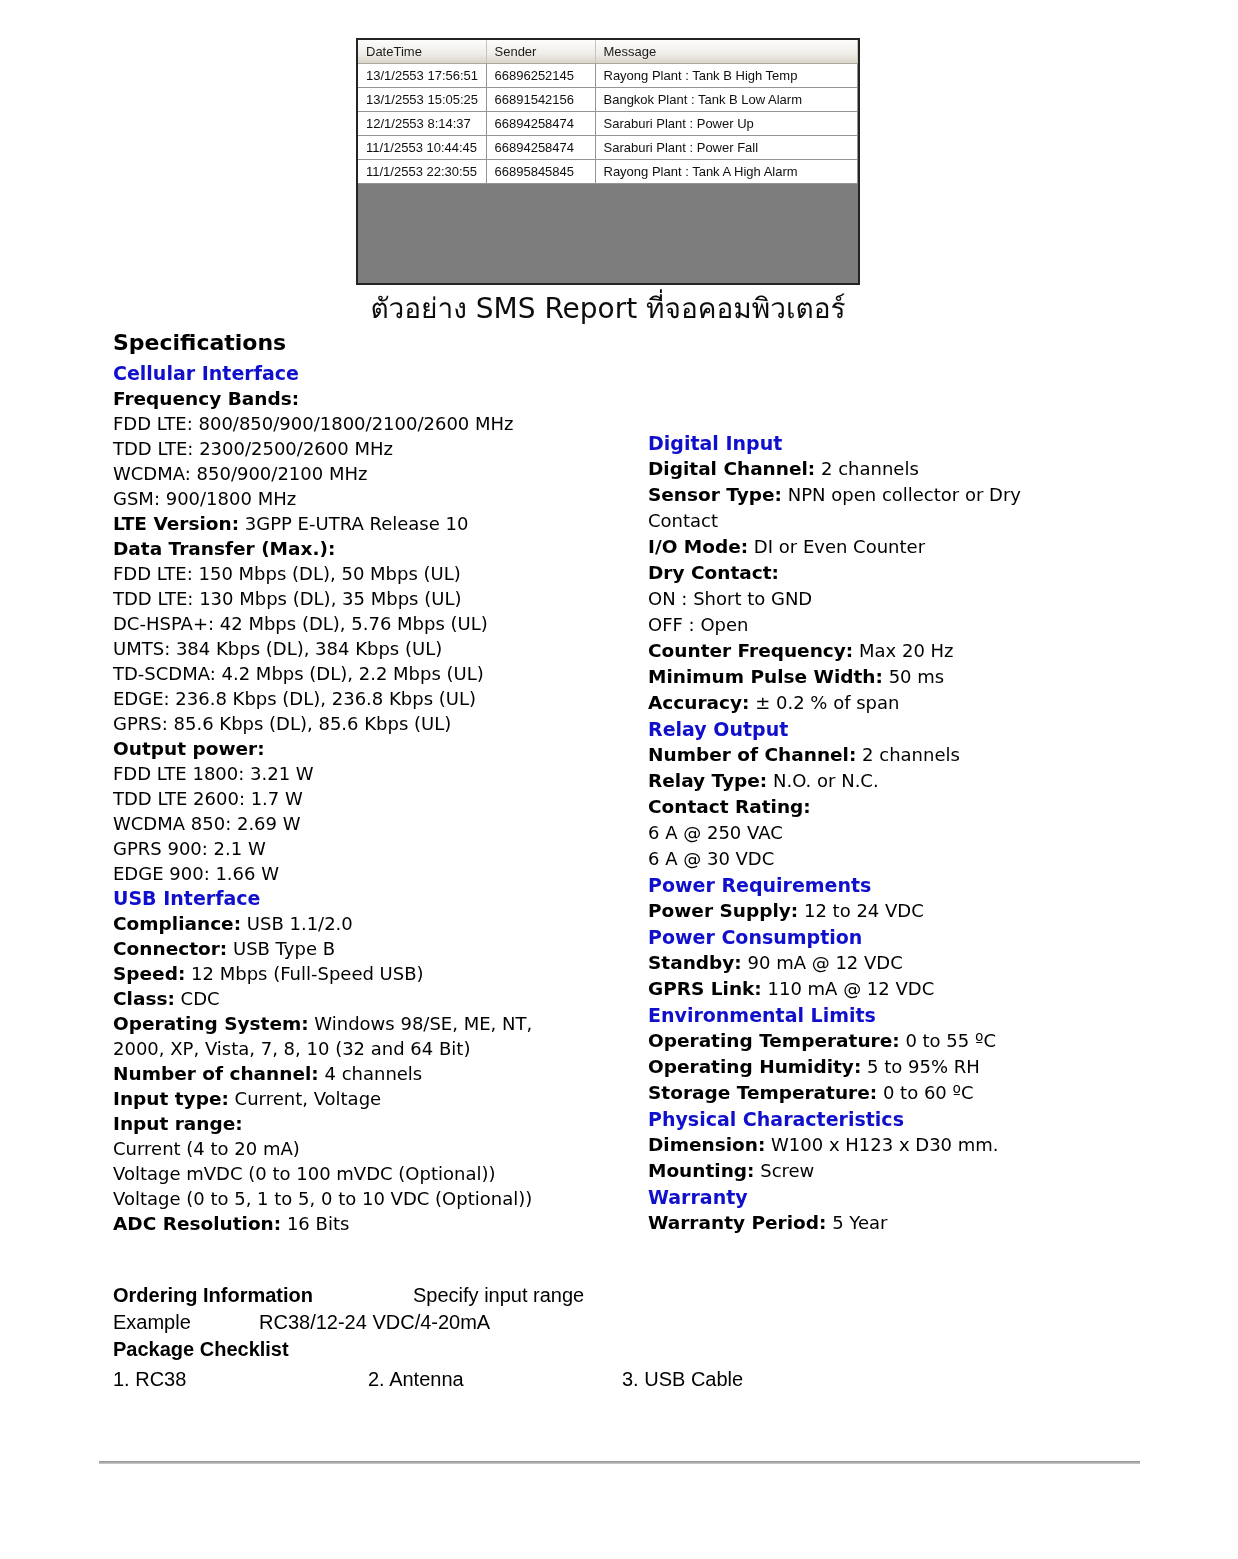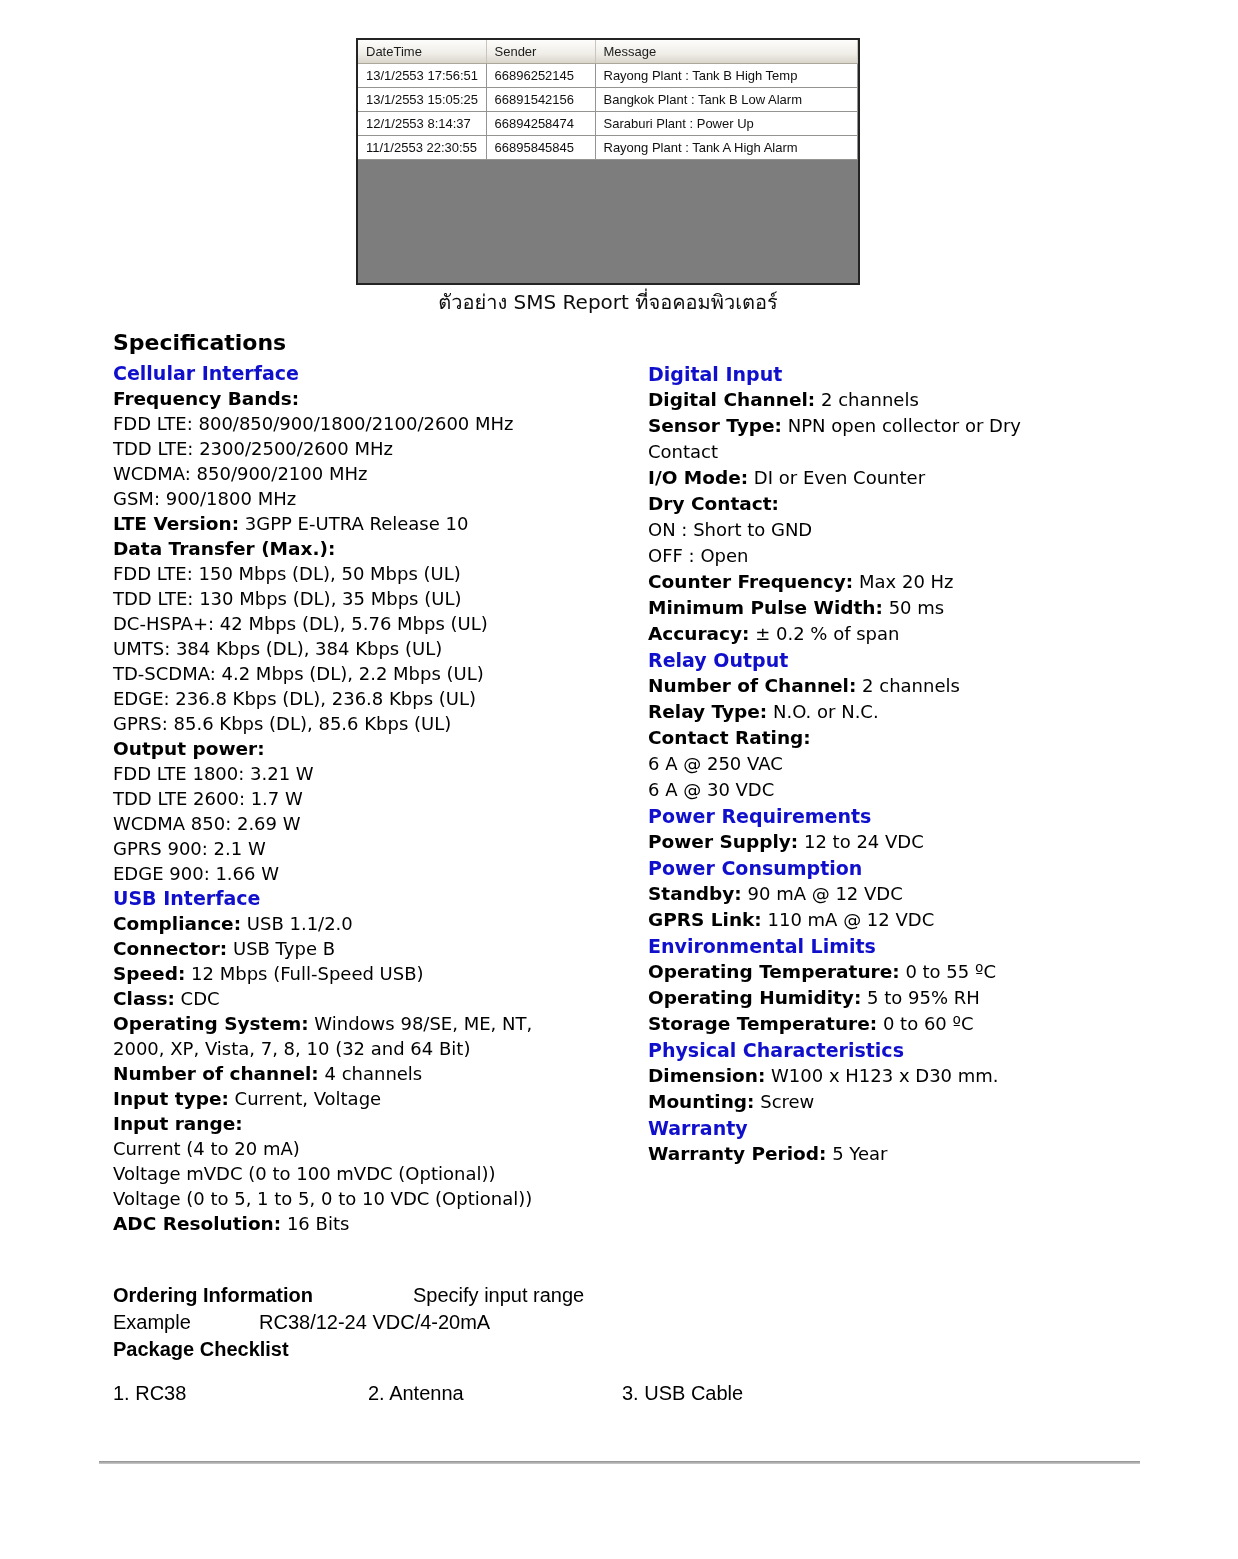--- a/index.html
+++ b/index.html
@@ -23,46 +23,46 @@
   .sms-table td{
     height:23px;background:#ffffff;font-size:13px;color:#101010;
     padding:0 0 0 8px;border-right:1px solid #949490;border-bottom:1px solid #949490;
     overflow:hidden;white-space:nowrap;
   }
   .col-datetime{width:128px;}
   .col-sender{width:109px;}
   
   .caption{
     position:absolute;left:306px;top:286px;width:604px;text-align:center;
-    font-size:20px;color:#0d0d0d;
+    font-size:28px;color:#0d0d0d;
   }
   
   .spec-title{
     position:absolute;left:113px;top:330px;font-size:22px;font-weight:bold;
   }
-  .columns{position:absolute;left:113px;top:361px;display:flex;}
+  .columns{position:absolute;left:113px;top:361px;display:flex;align-items:flex-end;}
   .col-left{width:535px;}
   .col-right{width:480px;}
   .spec-heading{
     font-weight:bold;color:#1010cc;font-size:19px;white-space:nowrap;
   }
   .spec-line{font-size:18px;white-space:nowrap;}
   .col-left .spec-line,.col-left .spec-heading{line-height:25px;}
   .col-right .spec-line,.col-right .spec-heading{line-height:26px;}
   .spec-label{font-weight:bold;font-size:18.5px;}
   
   .ordering{
     position:absolute;left:113px;top:1282px;width:760px;
     font-family:"Liberation Sans",sans-serif;font-size:20px;line-height:27px;
   }
   .ord-line{position:relative;height:27px;white-space:nowrap;}
   .ord-bold{font-weight:bold;}
   .ord-note{position:absolute;left:300px;}
   .ord-val{position:absolute;left:146px;}
-  .pkg-row{position:relative;height:27px;margin-top:17px;white-space:nowrap;}
+  .pkg-row{position:relative;height:27px;margin-top:3px;white-space:nowrap;}
   .pkg-item{display:inline-block;}
   .pkg-item:nth-child(1){width:255px;}
   .pkg-item:nth-child(2){width:254px;}
   
   .divider{
     position:absolute;left:99px;top:1461px;width:1041px;height:3px;
     background:linear-gradient(#8e8e8e,#cdcdcd);
   }
 </style>
 </head>
@@ -90,20 +90,25 @@
         </tr>
         <tr>
           <td>13/1/2553 15:05:25</td>
           <td>66891542156</td>
           <td>Bangkok Plant : Tank B Low Alarm</td>
         </tr>
         <tr>
           <td>12/1/2553 8:14:37</td>
           <td>66894258474</td>
           <td>Saraburi Plant : Power Up</td>
+        </tr>
+        <tr>
+          <td>11/1/2553 10:44:45</td>
+          <td>66894258474</td>
+          <td>Saraburi Plant : Power Fall</td>
         </tr>
         <tr>
           <td>11/1/2553 22:30:55</td>
           <td>66895845845</td>
           <td>Rayong Plant : Tank A High Alarm</td>
         </tr>
       </tbody>
   </table>
   <div></div>
 </div>

